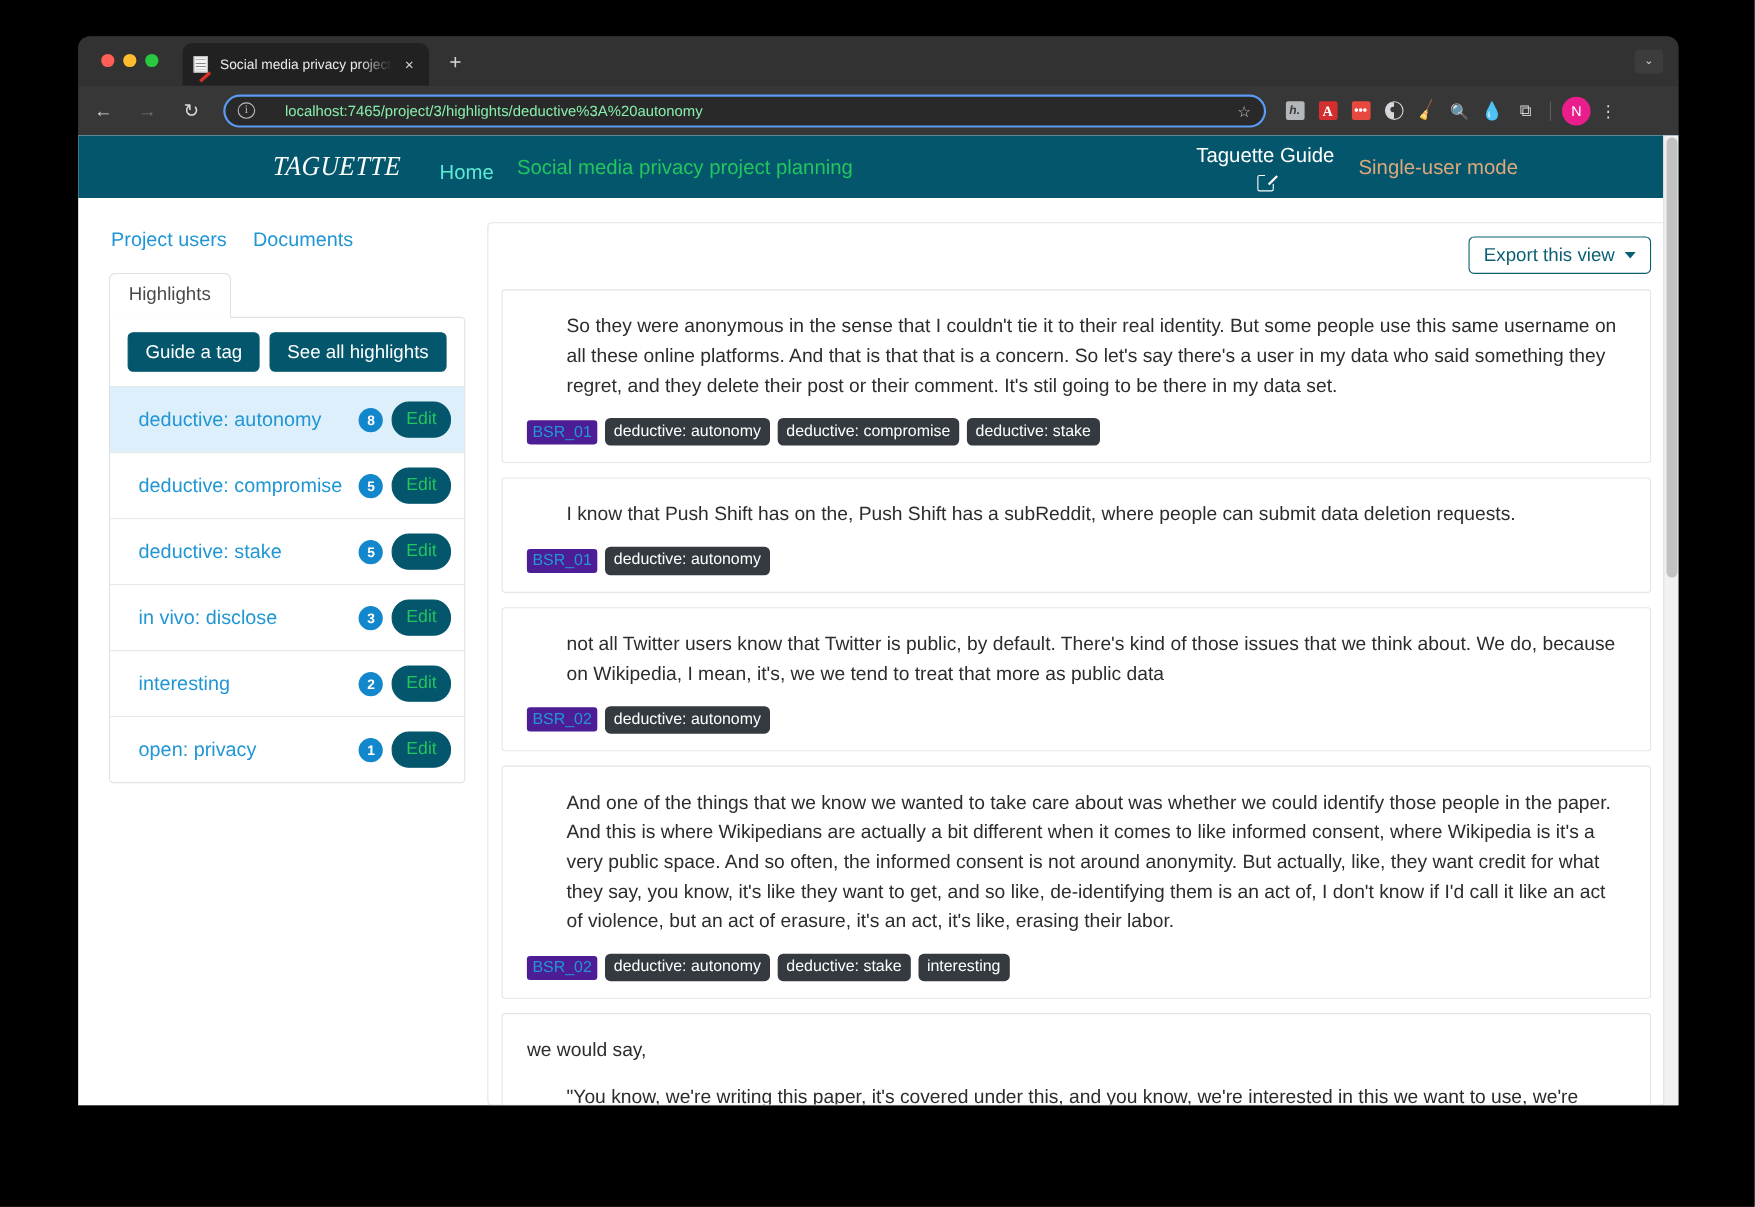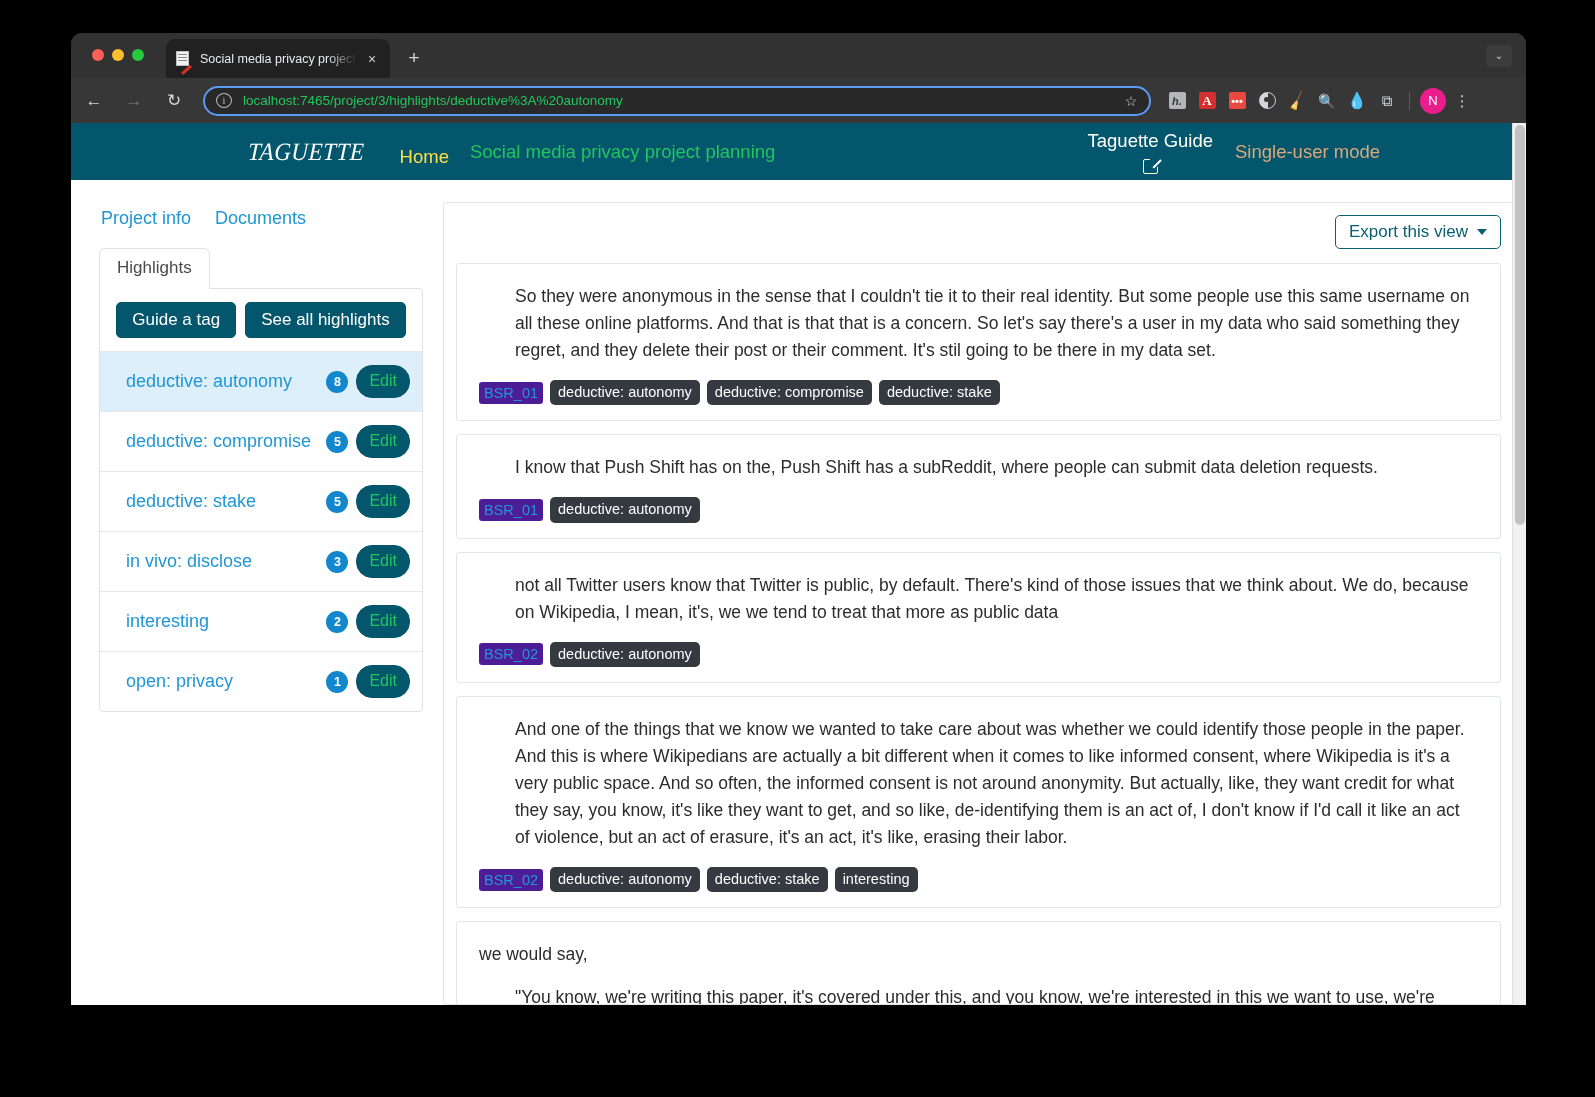--- a/index.html
+++ b/index.html
@@ -144,23 +144,23 @@
     border: 1.3px solid #b7babd;
     border-radius: 50%;
     color: #b7babd;
     font-size: 10.5px;
     line-height: 13px;
     text-align: center;
     font-family: "Liberation Serif", serif;
   }
   #url-text {
     flex: 1 1 auto;
-    margin-left: 11px;
+    margin-left: 27px;
     font-size: 13.5px;
-    color: #22c55e;
+    color: #86efac;
     white-space: nowrap;
     overflow: hidden;
   }
   .omni-star {
     flex: 0 0 16px;
     color: #c9cbce;
     font-size: 14px;
     text-align: center;
   }
   #extensions {
@@ -243,21 +243,21 @@
     font-family: "Liberation Serif", serif;
     font-style: italic;
     font-size: 25px;
     letter-spacing: 0.6px;
     color: #ffffff;
     transform: scaleX(0.92) skewX(-3deg);
     font-weight: 400;
   }
   #nav-home {
     margin-left: 30px;
-    color: #fde047;
+    color: #5eead4;
     font-size: 18.5px;
     margin-top: 11px;
   }
   #nav-project {
     margin-left: 21px;
     color: #22c55e;
     font-size: 18.5px;
   }
   #nav-right {
     position: absolute;
@@ -567,21 +567,21 @@
           <span class="ext-link-icon"></span>
         </a>
         <span id="nav-mode">Single-user mode</span>
       </div>
     </div>
 
     <div id="page-body">
 
       <div id="sidebar">
         <div id="sidebar-toplinks">
-          <a href="#">Project info</a>
+          <a href="#">Project users</a>
           <a href="#">Documents</a>
         </div>
 
         <div class="tab-bar">
           <div class="tab-item">Highlights</div>
         </div>
 
         <div id="tag-panel">
           <div id="tag-actions">
             <button class="btn-primary">Guide a tag</button>

